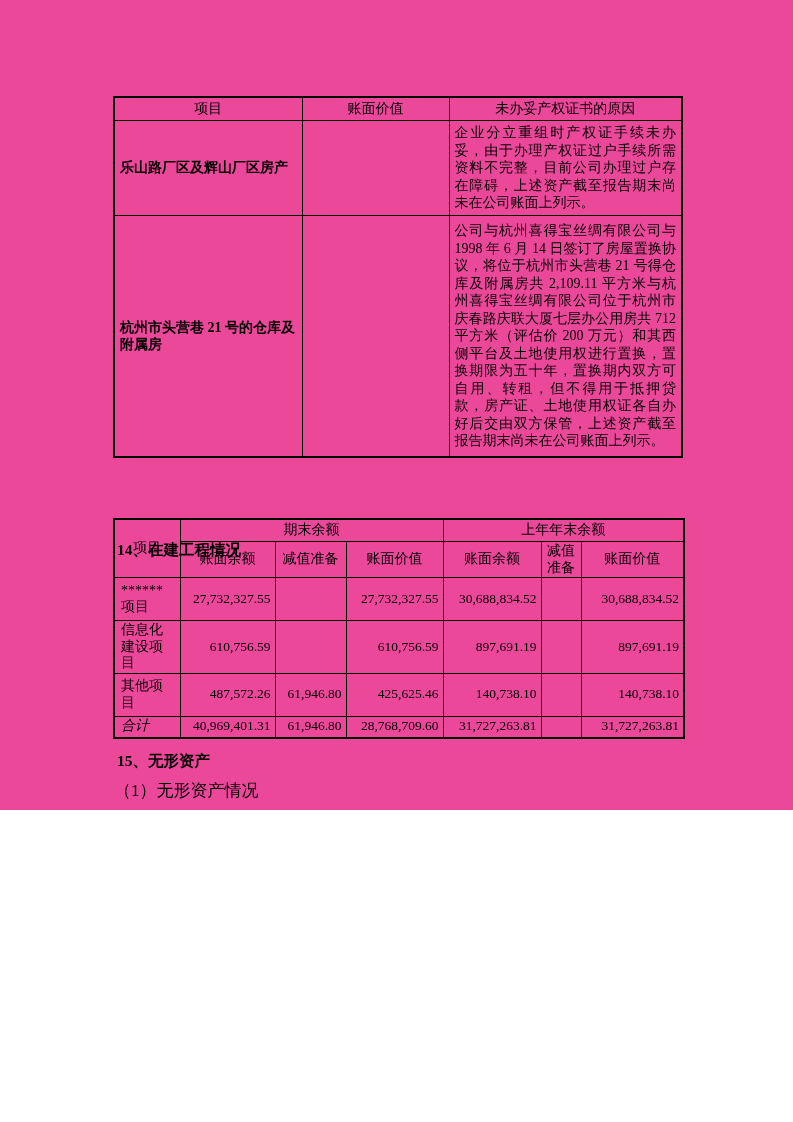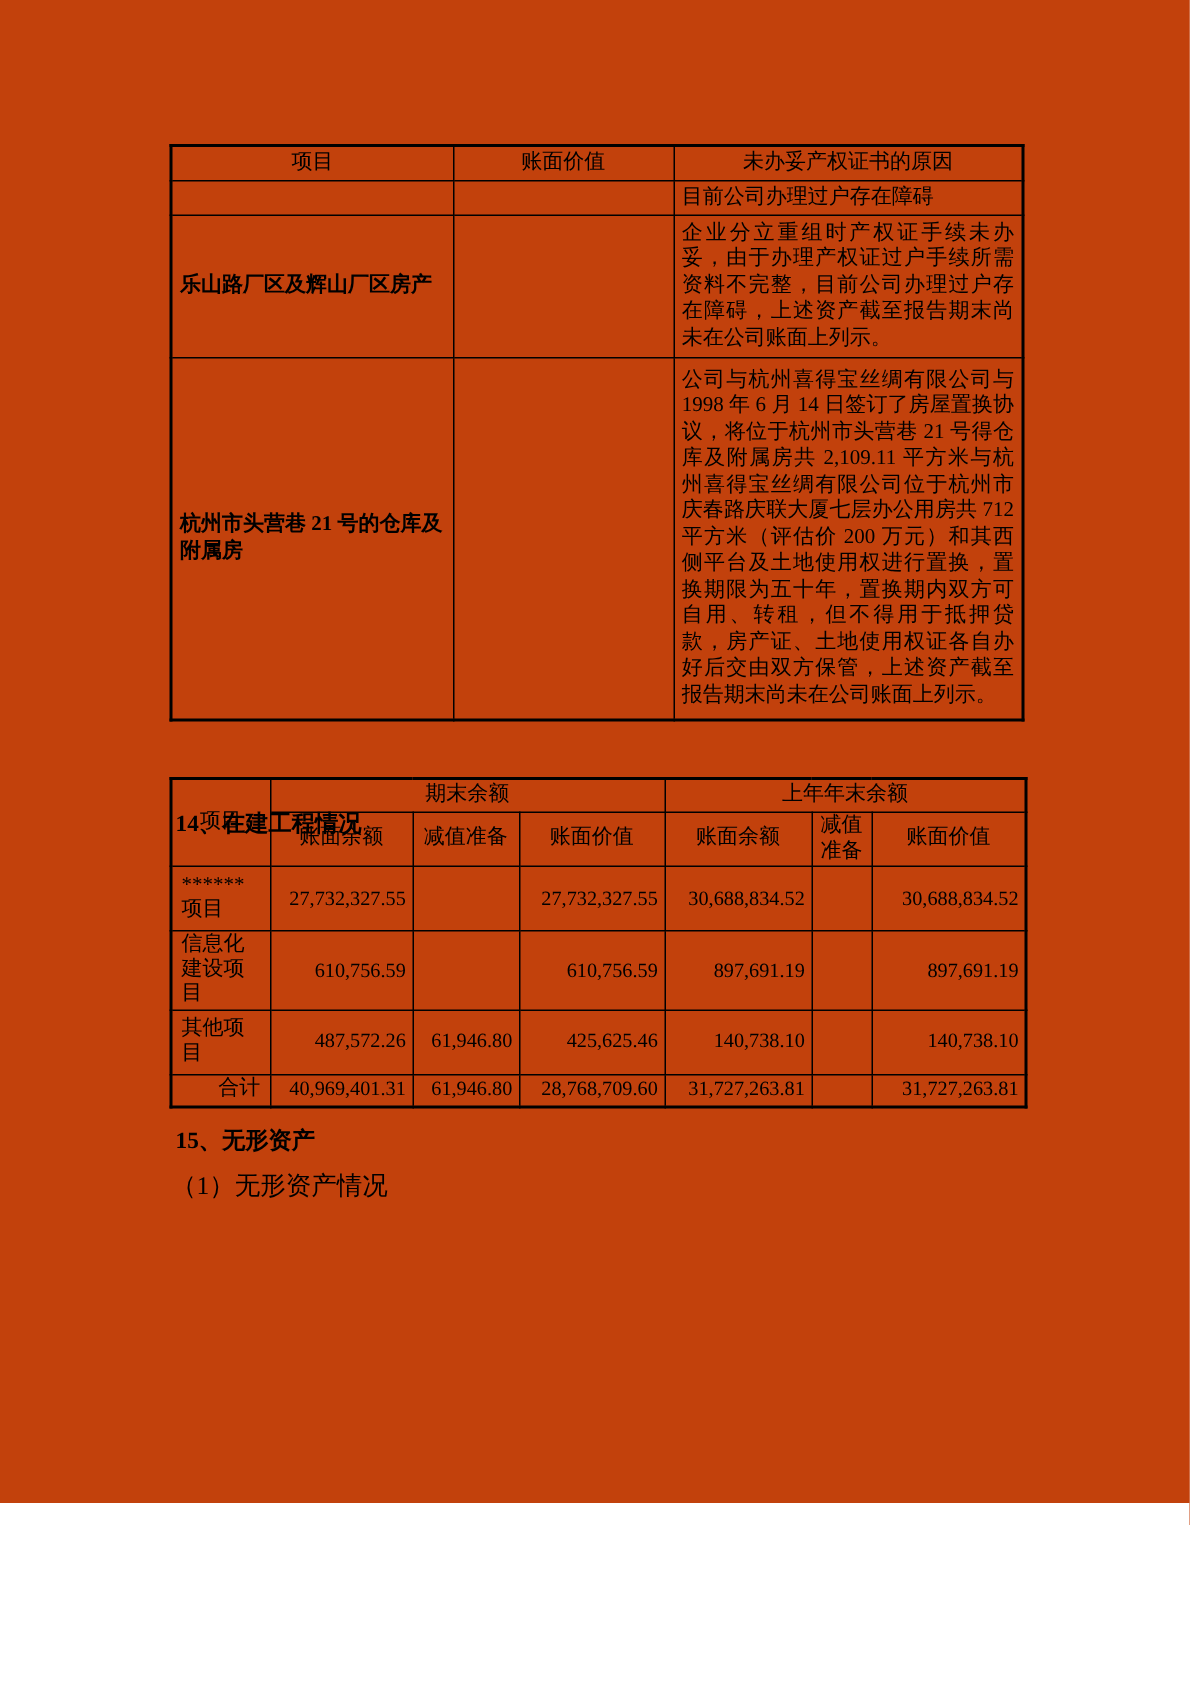--- a/index.html
+++ b/index.html
@@ -1,21 +1,21 @@
 <!DOCTYPE html>
 <html><head>
 <meta charset="utf-8">
 <style>
   html, body { margin: 0; padding: 0; }
   body { background: #ffffff; }
   .page {
     position: relative;
     width: 793px;
-    height: 1002px;
-    background: #c2410c;
+    height: 810px;
+    background: #ec4899;
     color: #000000;
     font-family: "Liberation Serif", "DejaVu Serif", serif;
     overflow: hidden;
   }
 
   
   table { border-collapse: collapse; table-layout: fixed; }
   th, td {
     border-left: 1px solid #000;
     border-right: 1px solid #000;
@@ -65,21 +65,21 @@
   #table2 .cell-num {
     text-align: right;
     font-size: 13.5px;
     padding: 1px 4px 1px 2px;
     font-family: "Liberation Serif", serif;
   }
   #table2 .r0 td { height: 40px; }
   #table2 .r1 td { height: 49px; }
   #table2 .r2 td { height: 40px; }
   #table2 .r3 td { height: 18px; }
-  #table2 .total .cell-item { text-align: right; }
+  #table2 .total .cell-item { text-align: left; font-style: italic; }
 
   
   .footer {
     position: absolute;
     left: 0; top: 1015px;
     width: 793px;
     text-align: center;
     font-size: 16px;
     font-family: "Liberation Sans", sans-serif;
   }
@@ -93,25 +93,20 @@
     <colgroup>
         <col style="width:188px">
         <col style="width:147px">
         <col style="width:233px">
       </colgroup>
     <tbody>
         <tr class="hrow">
       <th>项目</th>
       <th>账面价值</th>
       <th>未办妥产权证书的原因</th>
-    </tr>
-    <tr class="r0">
-      <td class="cell-item"></td>
-      <td class="cell-num"></td>
-      <td class="cell-reason">目前公司办理过户存在障碍</td>
     </tr>
     <tr class="r1">
       <td class="cell-item">乐山路厂区及辉山厂区房产</td>
       <td class="cell-num"></td>
       <td class="cell-reason">企业分立重组时产权证手续未办妥，由于办理产权证过户手续所需资料不完整，目前公司办理过户存在障碍，上述资产截至报告期末尚未在公司账面上列示。</td>
     </tr>
     <tr class="r2">
       <td class="cell-item">杭州市头营巷 21 号的仓库及附属房</td>
       <td class="cell-num"></td>
       <td class="cell-reason">公司与杭州喜得宝丝绸有限公司与 1998 年 6 月 14 日签订了房屋置换协议，将位于杭州市头营巷 21 号得仓库及附属房共 2,109.11 平方米与杭州喜得宝丝绸有限公司位于杭州市庆春路庆联大厦七层办公用房共 712 平方米（评估价 200 万元）和其西侧平台及土地使用权进行置换，置换期限为五十年，置换期内双方可自用、转租，但不得用于抵押贷款，房产证、土地使用权证各自办好后交由双方保管，上述资产截至报告期末尚未在公司账面上列示。</td>

